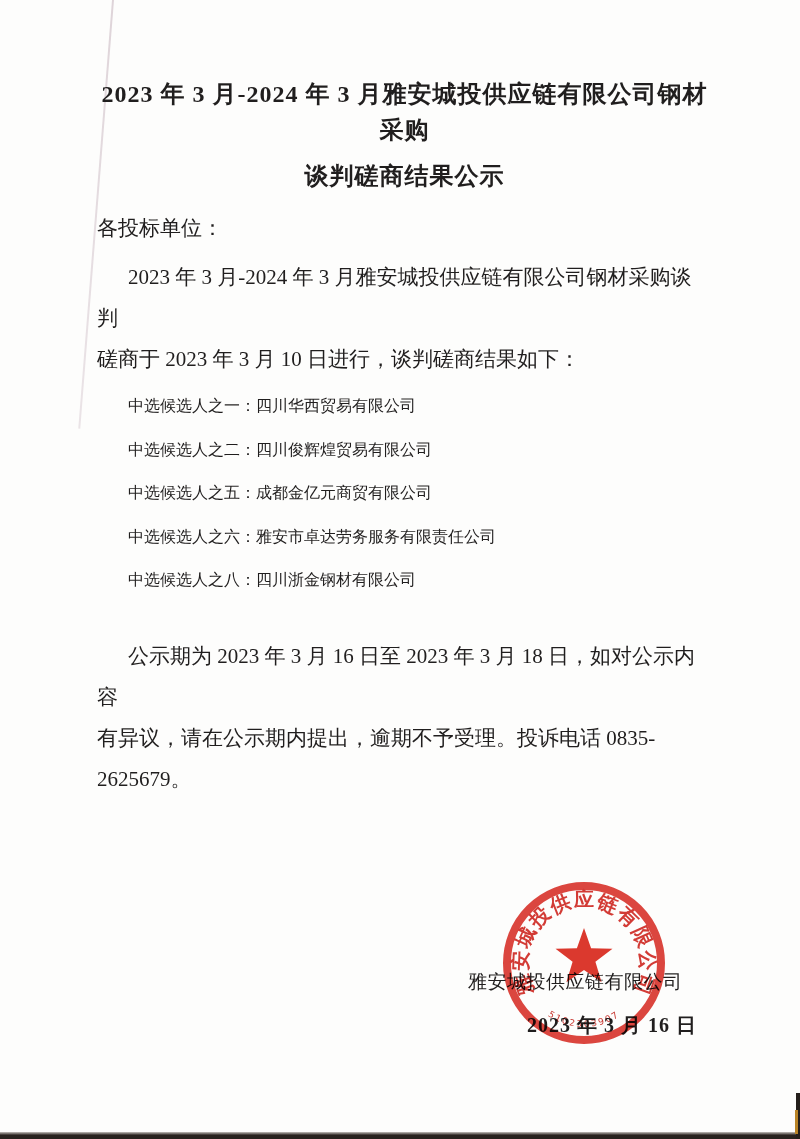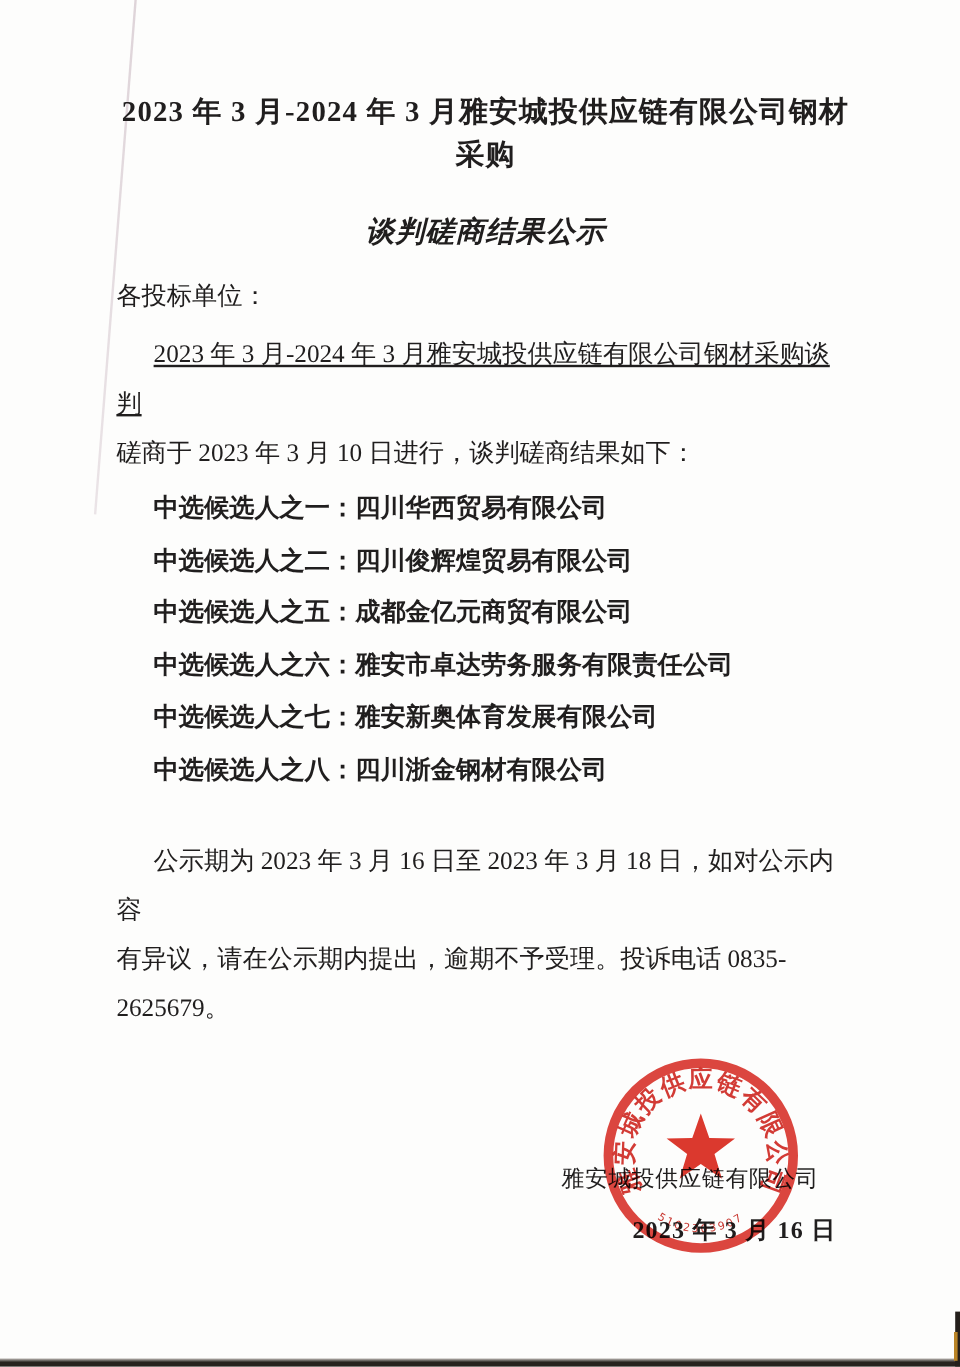--- a/index.html
+++ b/index.html
@@ -14,29 +14,29 @@
   .page {
     position:absolute; inset:0;
     padding:76px 88px 0 97px;
     box-sizing:border-box;
   }
   .title {
     font-size:24px; font-weight:bold;
     text-align:center; line-height:36px;
     letter-spacing:1px;
   }
-  .title-2 { margin-top:28px;font-style:italic; }
+  .title-2 { margin-top:10px; }
   .salutation { margin-top:14px; font-size:21px; line-height:41px; }
   .para-line { font-size:21px; line-height:41px; }
-  .first-gap { margin-top:8px;text-decoration:underline; }
+  .first-gap { margin-top:8px; }
   .indent { text-indent:31px; }
   .cand-list { margin-top:4px; }
   .cand-line {
-    font-size:21px; line-height:43.5px;
-    padding-left:31px; font-weight:bold;
+    font-size:16px; line-height:43.5px;
+    padding-left:31px; font-weight:normal;
   }
   .closing { margin-top:34px; }
   .signature {
     position:absolute; left:468px; top:969px;
     font-size:19px; letter-spacing:0.5px; white-space:nowrap;
   }
   .sign-date {
     position:absolute; left:527px; top:1012px;
     font-size:20px; letter-spacing:1px; white-space:nowrap;font-weight:bold;
   }
@@ -89,23 +89,20 @@
     <div class="cand-line">
       <span>中选候选人之二：</span><span>四川俊辉煌贸易有限公司</span>
     </div>
     <div class="cand-line">
       <span>中选候选人之五：</span><span>成都金亿元商贸有限公司</span>
     </div>
     <div class="cand-line">
       <span>中选候选人之六：</span><span>雅安市卓达劳务服务有限责任公司</span>
     </div>
     <div class="cand-line">
-      <span>中选候选人之七：</span><span>雅安新奥体育发展有限公司</span>
-    </div>
-    <div class="cand-line">
       <span>中选候选人之八：</span><span>四川浙金钢材有限公司</span>
     </div>
   </div>
 
   <div class="para-line indent closing">公示期为 2023 年 3 月 16 日至 2023 年 3 月 18 日，如对公示内容</div>
   <div class="para-line">有异议，请在公示期内提出，逾期不予受理。投诉电话 0835-2625679。</div>
 
 </div>
 
 <div class="signature">雅安城投供应链有限公司</div>

